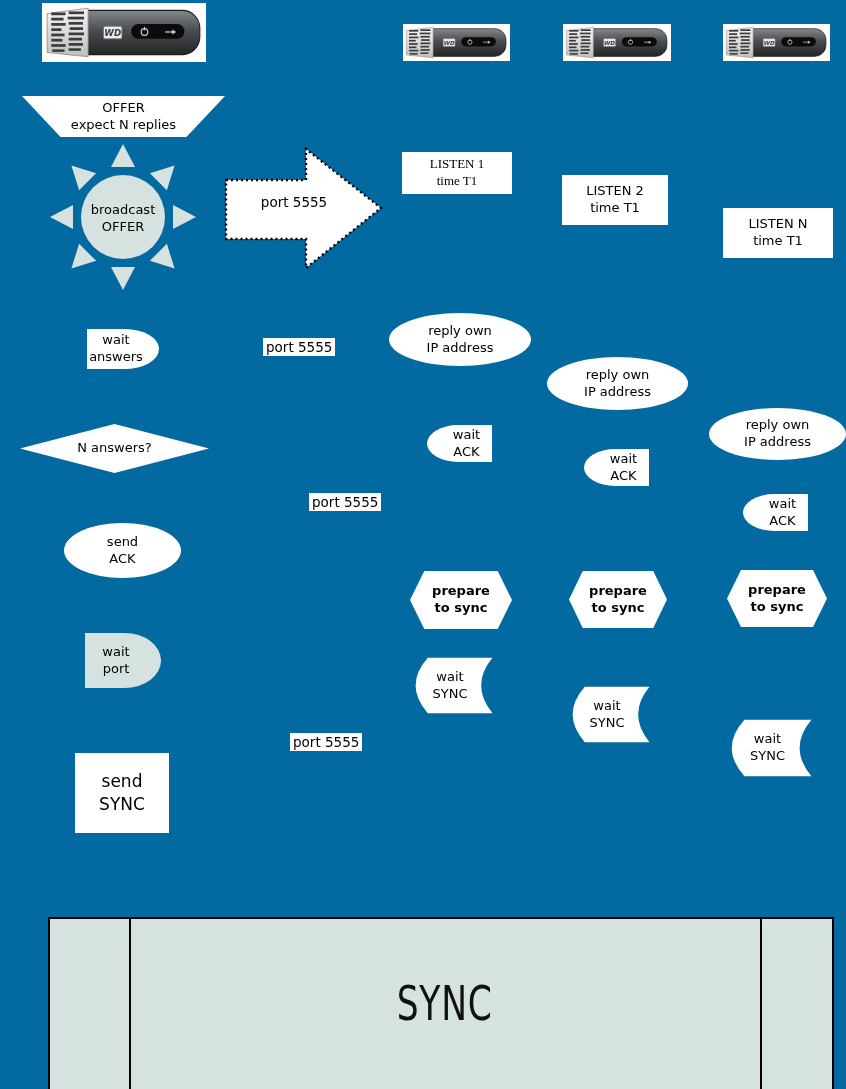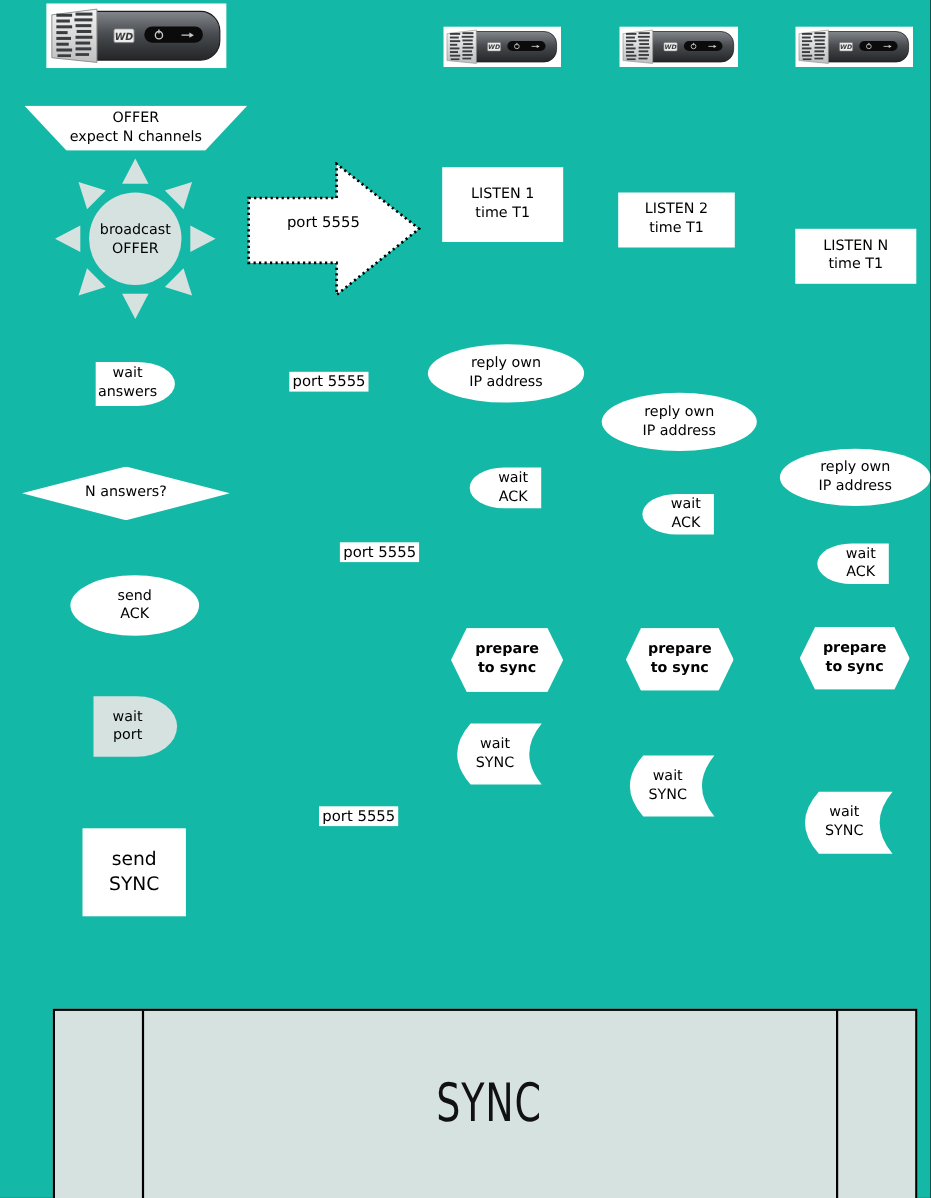--- a/index.html
+++ b/index.html
@@ -1,17 +1,17 @@
 <!DOCTYPE html>
 <html><head>
 <meta charset="utf-8">
 <style>
   html,body{margin:0;padding:0;background:#000;}
   #canvas{
-    position:relative;width:846px;height:1089px;background:#14b8a6;overflow:hidden;
+    position:relative;width:846px;height:1089px;background:#0369a1;overflow:hidden;
     font-family:"DejaVu Sans","Liberation Sans",sans-serif;color:#000;
   }
   .shape{
     position:absolute;display:flex;flex-direction:column;justify-content:center;
     align-items:center;background:#fff;font-size:13px;line-height:1.28;text-align:center;
   }
   .accent{background:#d6e2e0;}
   .ellipse{border-radius:50%;}
   .trapezoid-down{clip-path:polygon(0 0,100% 0,81% 100%,19% 100%);}
   .diamond{clip-path:polygon(50% 0,100% 50%,50% 100%,0 50%);}
@@ -101,21 +101,21 @@
     </svg>
   <svg class="device" style="left:563px;top:24px" width="108" height="37" viewBox="0 0 160 56" preserveAspectRatio="none">
       <use href="#wd-device"></use>
     </svg>
   <svg class="device" style="left:723px;top:24px" width="107" height="37" viewBox="0 0 160 56" preserveAspectRatio="none">
       <use href="#wd-device"></use>
     </svg>
 
   <div class="shape trapezoid-down" style="left:22px;top:96px;width:203px;height:41px;">
     <div>OFFER</div>
-    <div>expect N channels</div>
+    <div>expect N replies</div>
   </div>
 
   <svg class="svgshape" style="left:48px;top:140px" width="150" height="152" viewBox="0 0 150 152">
     <g fill="#d6e2e0">
       <circle cx="75" cy="77" r="42"></circle>
       <g>
         <polygon points="75,4 63,27 87,27"></polygon>
         <polygon points="75,4 63,27 87,27" transform="rotate(45 75 77)"></polygon>
         <polygon points="75,4 63,27 87,27" transform="rotate(90 75 77)"></polygon>
         <polygon points="75,4 63,27 87,27" transform="rotate(135 75 77)"></polygon>
@@ -131,21 +131,21 @@
     <div>OFFER</div>
   </div>
 
   <div class="svgshape" style="left:224px;top:147px;width:160px;height:123px;">
     <svg width="160" height="123" viewBox="0 0 160 123">
       <polygon points="2,33 82,33 82,2 157,61 82,121 82,92 2,92" fill="#fff" stroke="#000" stroke-width="2.4" stroke-dasharray="2 3"></polygon>
     </svg>
     <div class="overlay-text" style="left:30px;top:44px;width:80px;height:24px;font-size:13.5px;">port 5555</div>
   </div>
 
-  <div class="shape" style="left:402px;top:152px;width:110px;height:68px;">
+  <div class="shape" style="left:402px;top:152px;width:110px;height:42px;font-family:Liberation Serif, serif;">
     <div>LISTEN 1</div>
     <div>time T1</div>
   </div>
   <div class="shape" style="left:562px;top:175px;width:106px;height:50px;">
     <div>LISTEN 2</div>
     <div>time T1</div>
   </div>
   <div class="shape" style="left:723px;top:208px;width:110px;height:50px;">
     <div>LISTEN N</div>
     <div>time T1</div>

